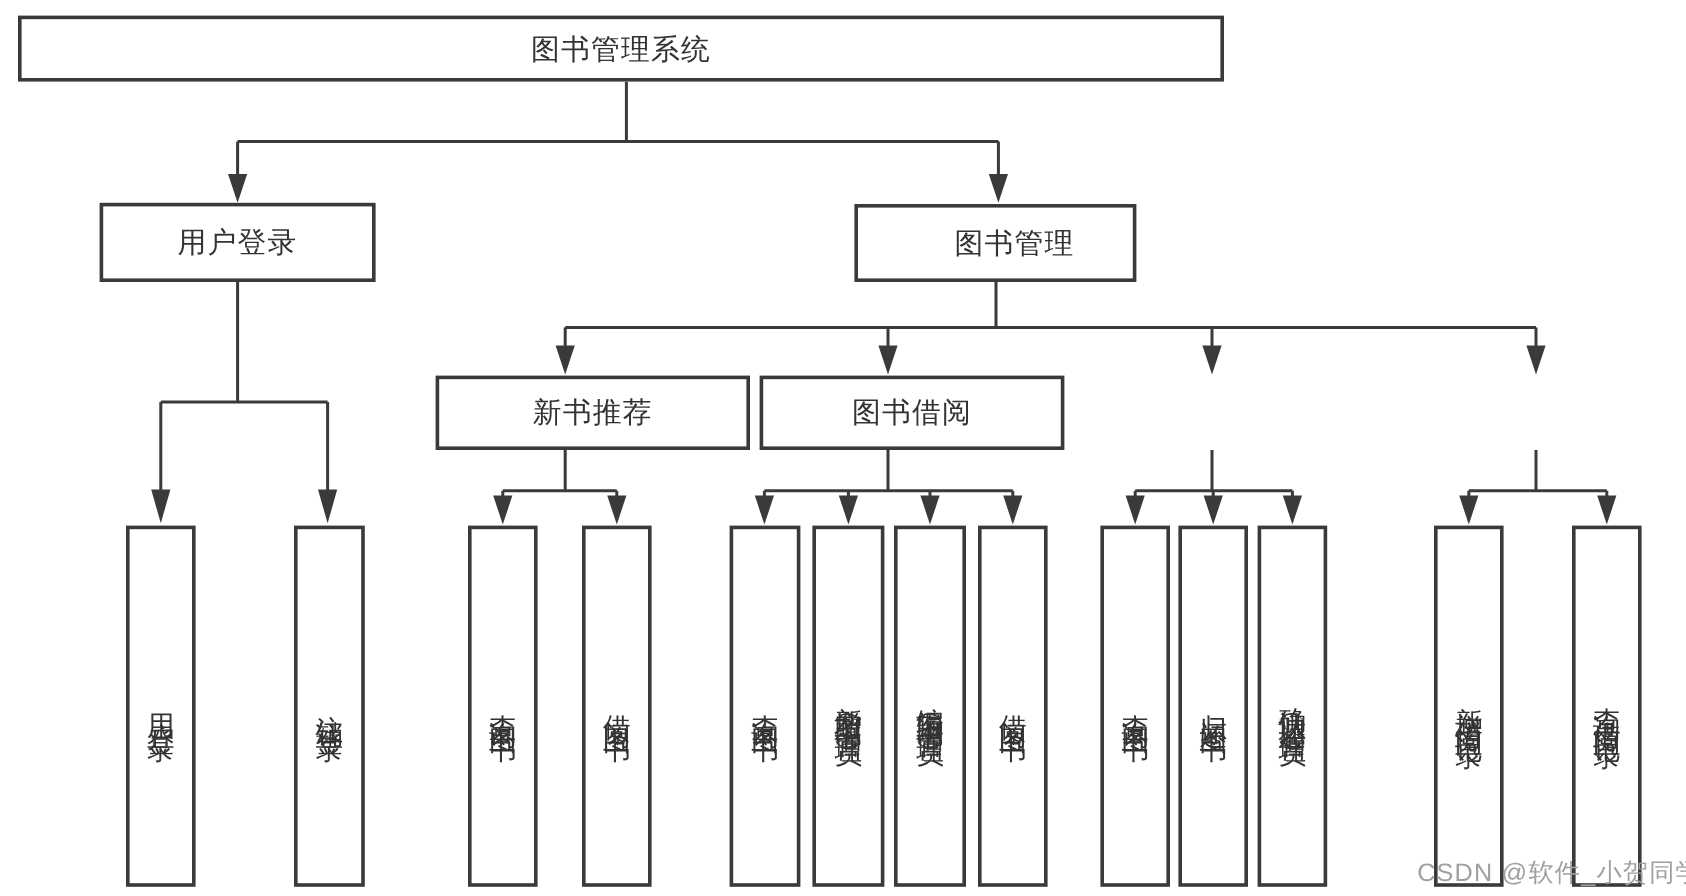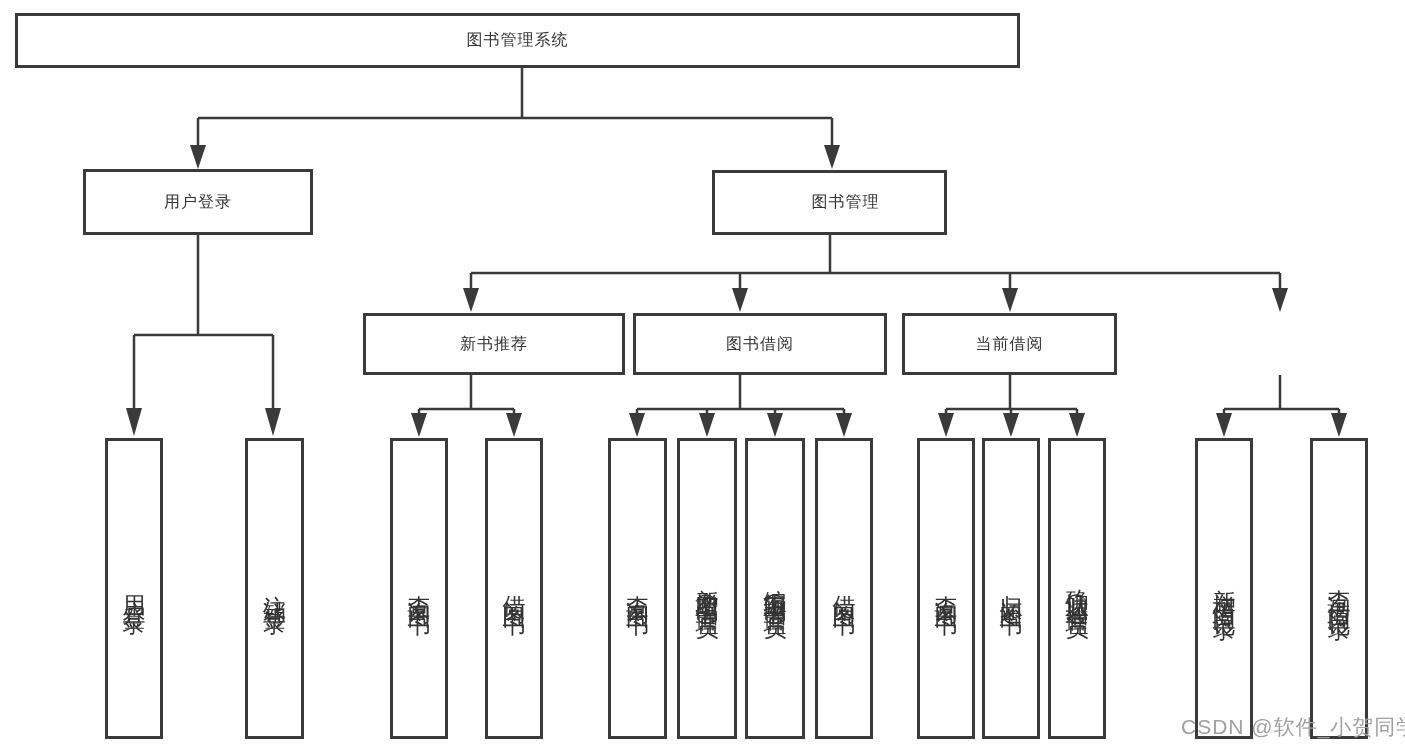--- a/index.html
+++ b/index.html
@@ -26,21 +26,21 @@
     box-sizing: border-box;
     background: #ffffff;
     border: 3px solid #3a3a3a;
     display: flex;
     align-items: center;
     justify-content: center;
     z-index: 1;
     color: #333333;
   }
   .node.h-label {
-    font-size: 16px;
+    font-size: 24px;
     letter-spacing: 1px;
     white-space: nowrap;
   }
   .node.v-label {
     writing-mode: vertical-rl;
     text-orientation: mixed;
     font-size: 23px;
     letter-spacing: 6px;
     line-height: 1;
   }
@@ -113,23 +113,20 @@
   <div class="node h-label" style="left:712px; top:170px; width:235px; height:65px;padding-left:32px;">
     <span>图书管理</span>
   </div>
 
   <div class="node h-label" style="left:363px; top:313px; width:262px; height:62px;">
     <span>新书推荐</span>
   </div>
   <div class="node h-label" style="left:633px; top:313px; width:254px; height:62px;">
     <span>图书借阅</span>
   </div>
-  <div class="node h-label" style="left:902px; top:313px; width:215px; height:62px;">
-    <span>当前借阅</span>
-  </div>
 
   <div class="node v-label" style="left:105px; top:438px; width:58px; height:301px;">
     <span>用户登录</span>
   </div>
   <div class="node v-label" style="left:245px; top:438px; width:59px; height:301px;">
     <span>注销登录</span>
   </div>
 
   <div class="node v-label" style="left:390px; top:438px; width:58px; height:301px;">
     <span>查询图书</span>

